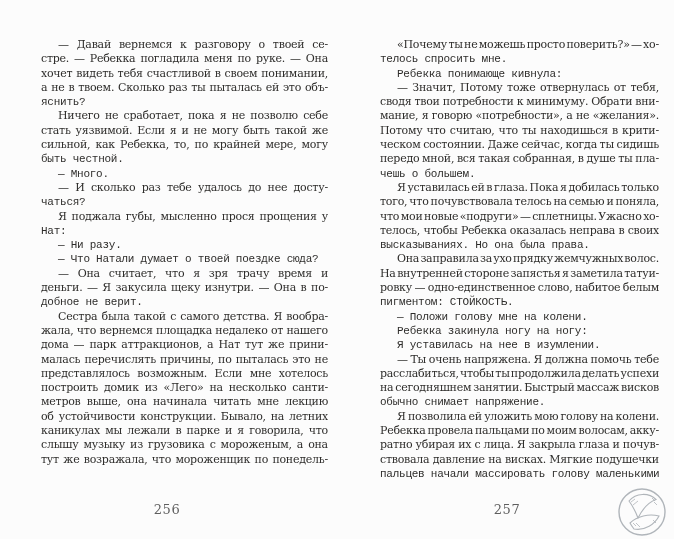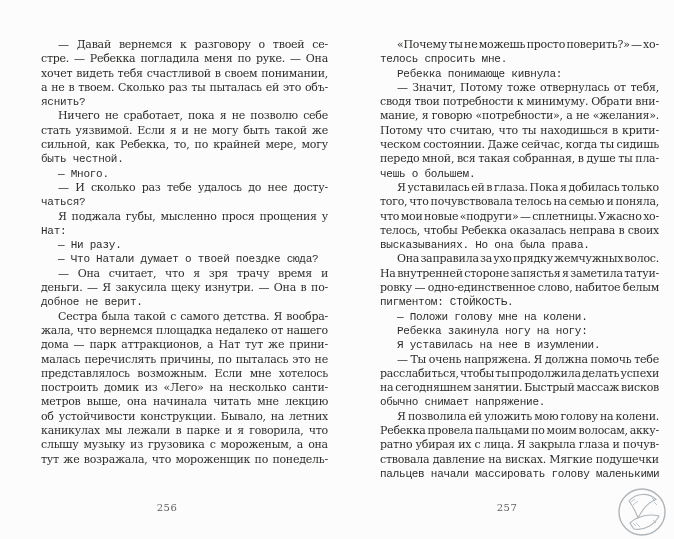--- a/index.html
+++ b/index.html
@@ -30,21 +30,21 @@
   .line.just {
     display: flex;
     justify-content: space-between;
   }
   .line.first { padding-left: 17px; }
   .line.last  { text-align: left; font-family: Liberation Mono, monospace; }
   .pagenum {
     position: absolute;
     top: 502px;
     transform: translateX(-50%);
-    font-size: 10px;
+    font-size: 13px;
     letter-spacing: 0.5px;
     color: #5f5f5f;
   }
   .pagenum.left  { left: 167px; }
   .pagenum.right { left: 507px; }
   .watermark {
     position: absolute;
     left: 616px;
     top: 486px;
     width: 52px;

